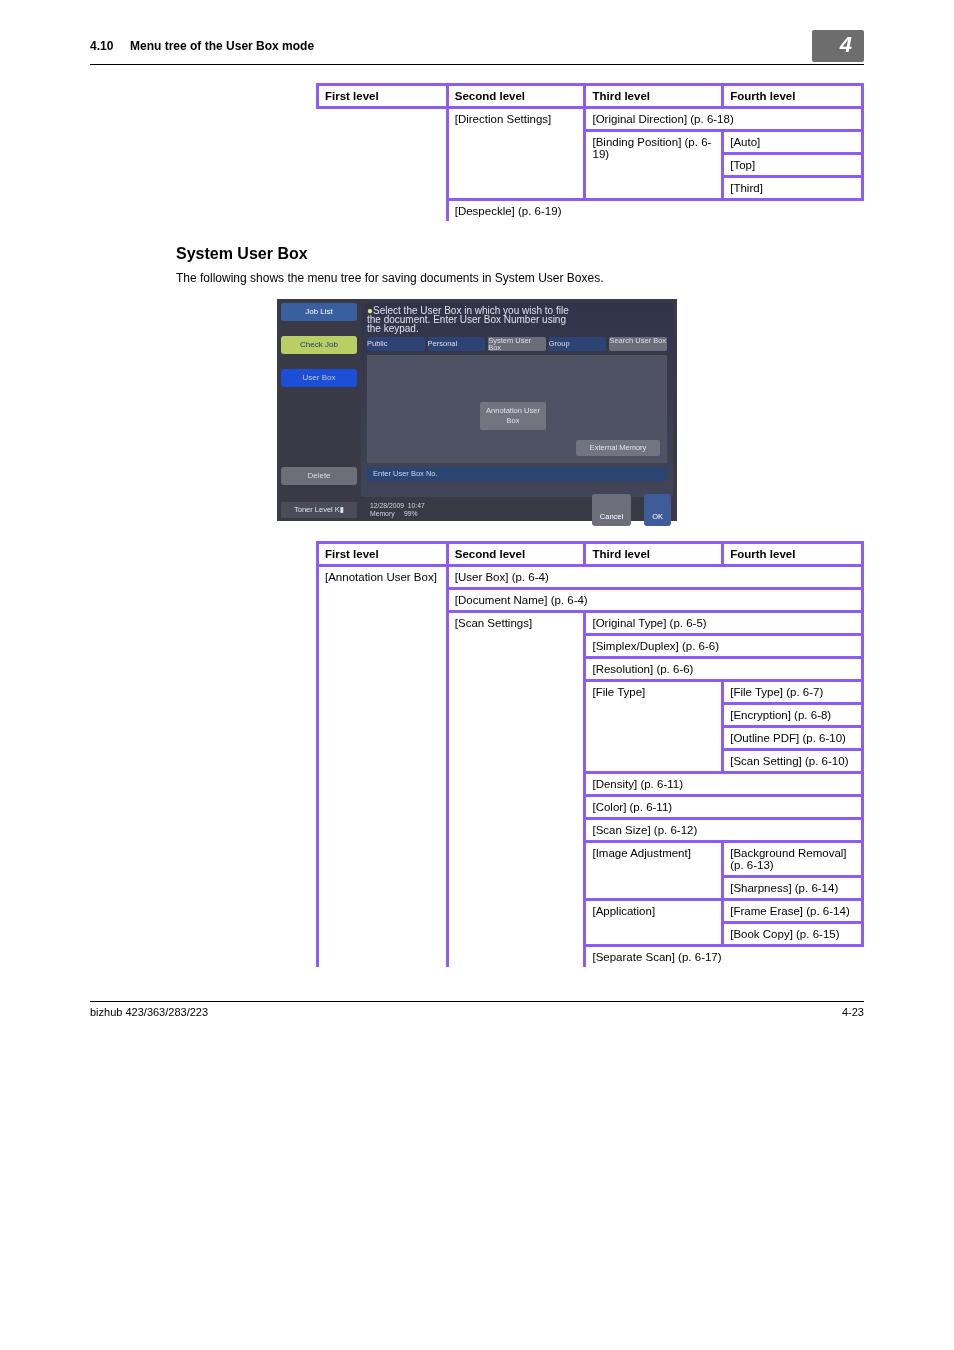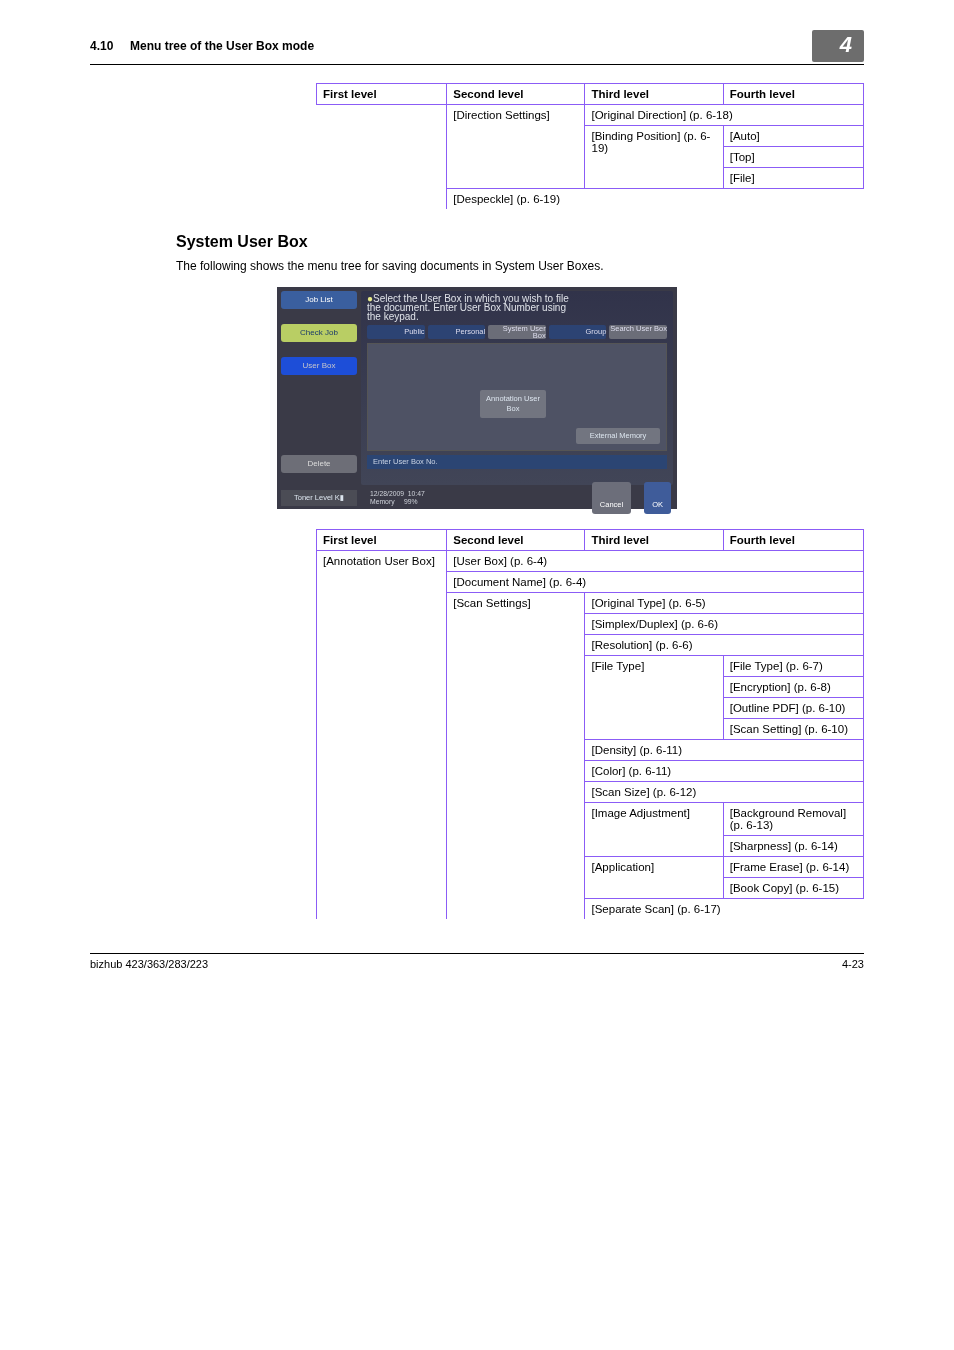--- a/index.html
+++ b/index.html
@@ -37,21 +37,21 @@
     border-radius: 2px;
   }
   .menu-table {
     border-collapse: collapse;
     margin-left: 226px;
     width: 548px;
     font-size: 11.5px;
     margin-bottom: 24px;
   }
   .menu-table th, .menu-table td {
-    border: 1px solid #8b5cf6;
+    border: 3px solid #8b5cf6;
     padding: 4px 6px;
     text-align: left;
     vertical-align: top;
   }
   .menu-table th {
     font-weight: bold;
     background: #fff;
   }
   .col1 { width: 130px; }
   .col2 { width: 138px; }
@@ -105,21 +105,21 @@
   }
   .ds-msg {
     color: #e6e98a;
     font-size: 10px;
     padding: 3px 6px 0 6px;
     line-height: 9px;
   }
   .ds-msg span { color: #dfe2e8; }
   .ds-tabs { display:flex; gap:3px; padding:4px 6px 0 6px; }
   .ds-tab {
-    flex:1; height:14px; border-radius:2px; text-align:right;
+    flex:1; height:14px; border-radius:2px; text-align:left;
     line-height:14px; font-size:7.5px; background:#6b6d78; color:#dde;
   }
   .ds-tab.active { background:#2c4373; }
   .ds-body { position:relative; height:108px; margin:4px 6px 0 6px; border:1px solid #555; background:#4e5264; }
   .ds-ann {
     position:absolute; left:112px; top:46px; width:66px; height:28px;
     background:#727580; text-align:center; font-size:7.5px; line-height:10px;
     padding-top:4px; border-radius:2px;
   }
   .ds-ext {
@@ -181,21 +181,21 @@
       <td colspan="2">[Original Direction] (p. 6-18)</td>
     </tr>
     <tr>
       <td rowspan="3">[Binding Position] (p. 6-19)</td>
       <td>[Auto]</td>
     </tr>
     <tr>
           <td>[Top]</td>
         </tr>
     <tr>
-          <td>[File]</td>
+          <td>[Third]</td>
         </tr>
     <tr>
       <td colspan="3" style="border-right:none; border-bottom:none;">[Despeckle] (p. 6-19)</td>
     </tr>
   </tbody>
     </table>
 
   <h2 class="section-title">System User Box</h2>
   <p class="section-text">The following shows the menu tree for saving documents in System User Boxes.</p>
 

